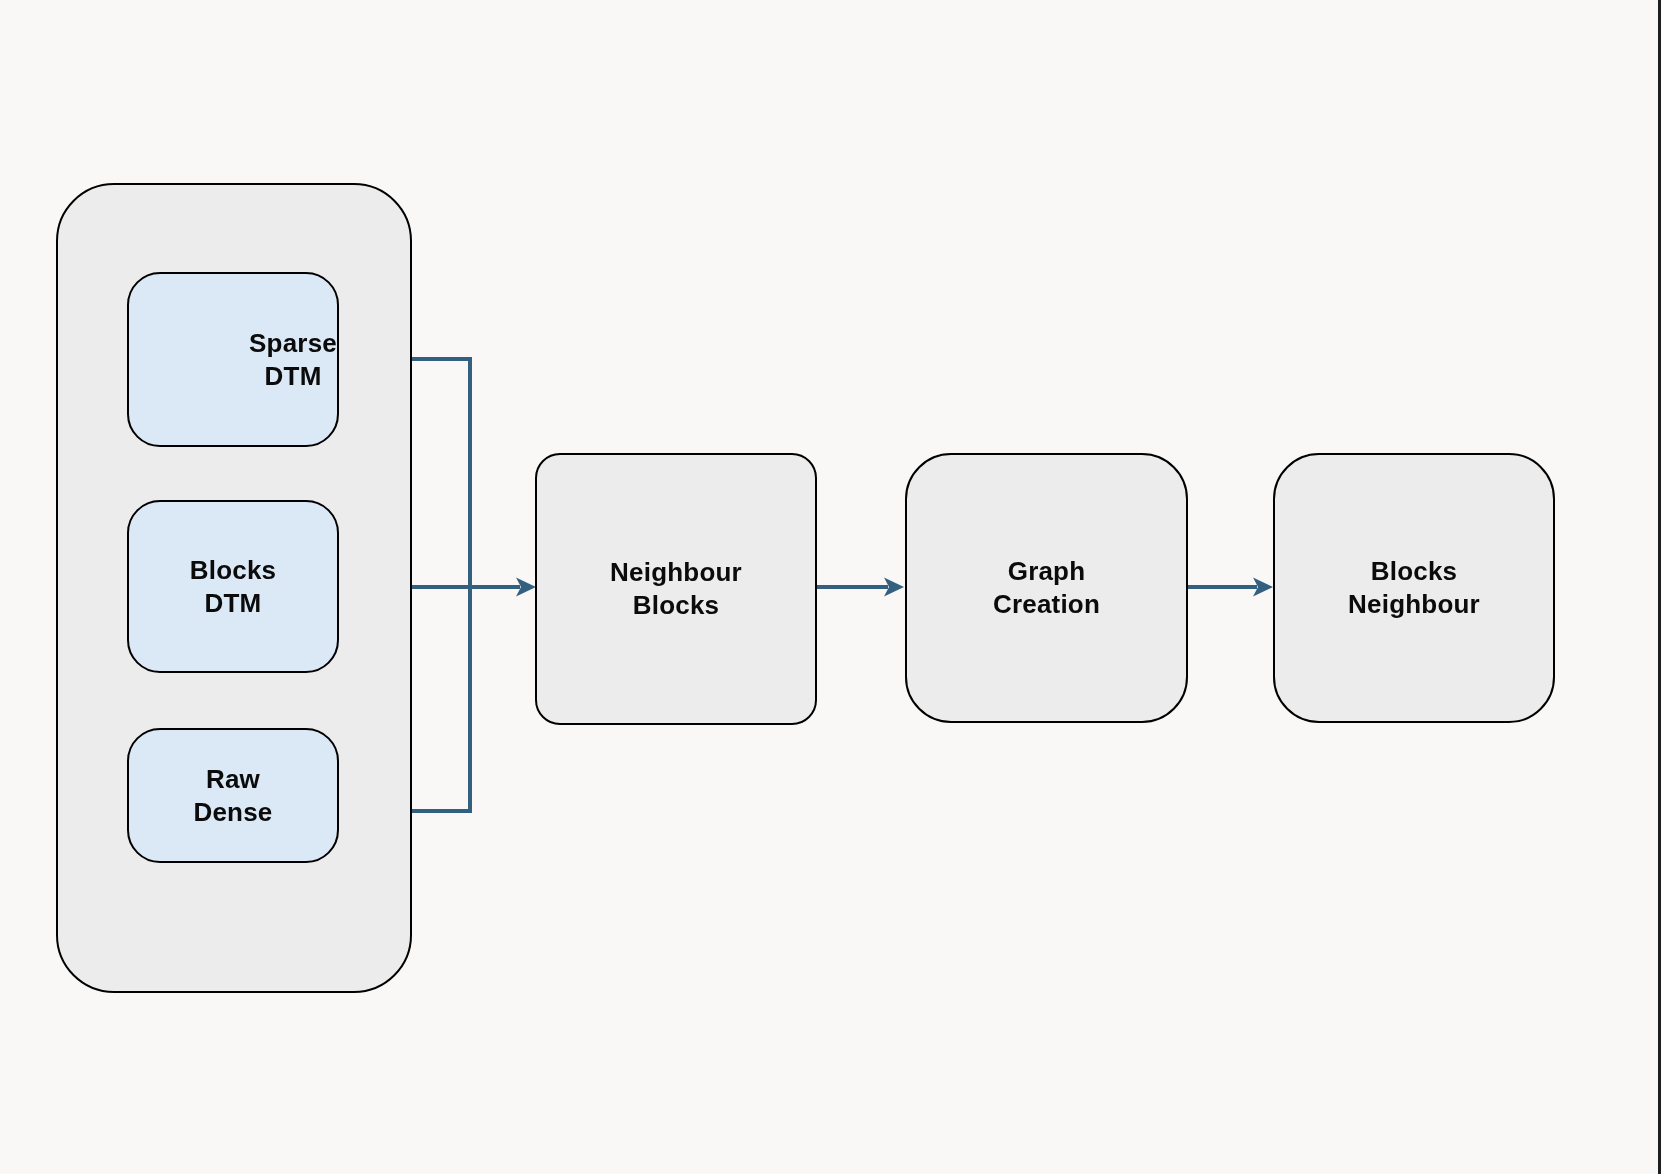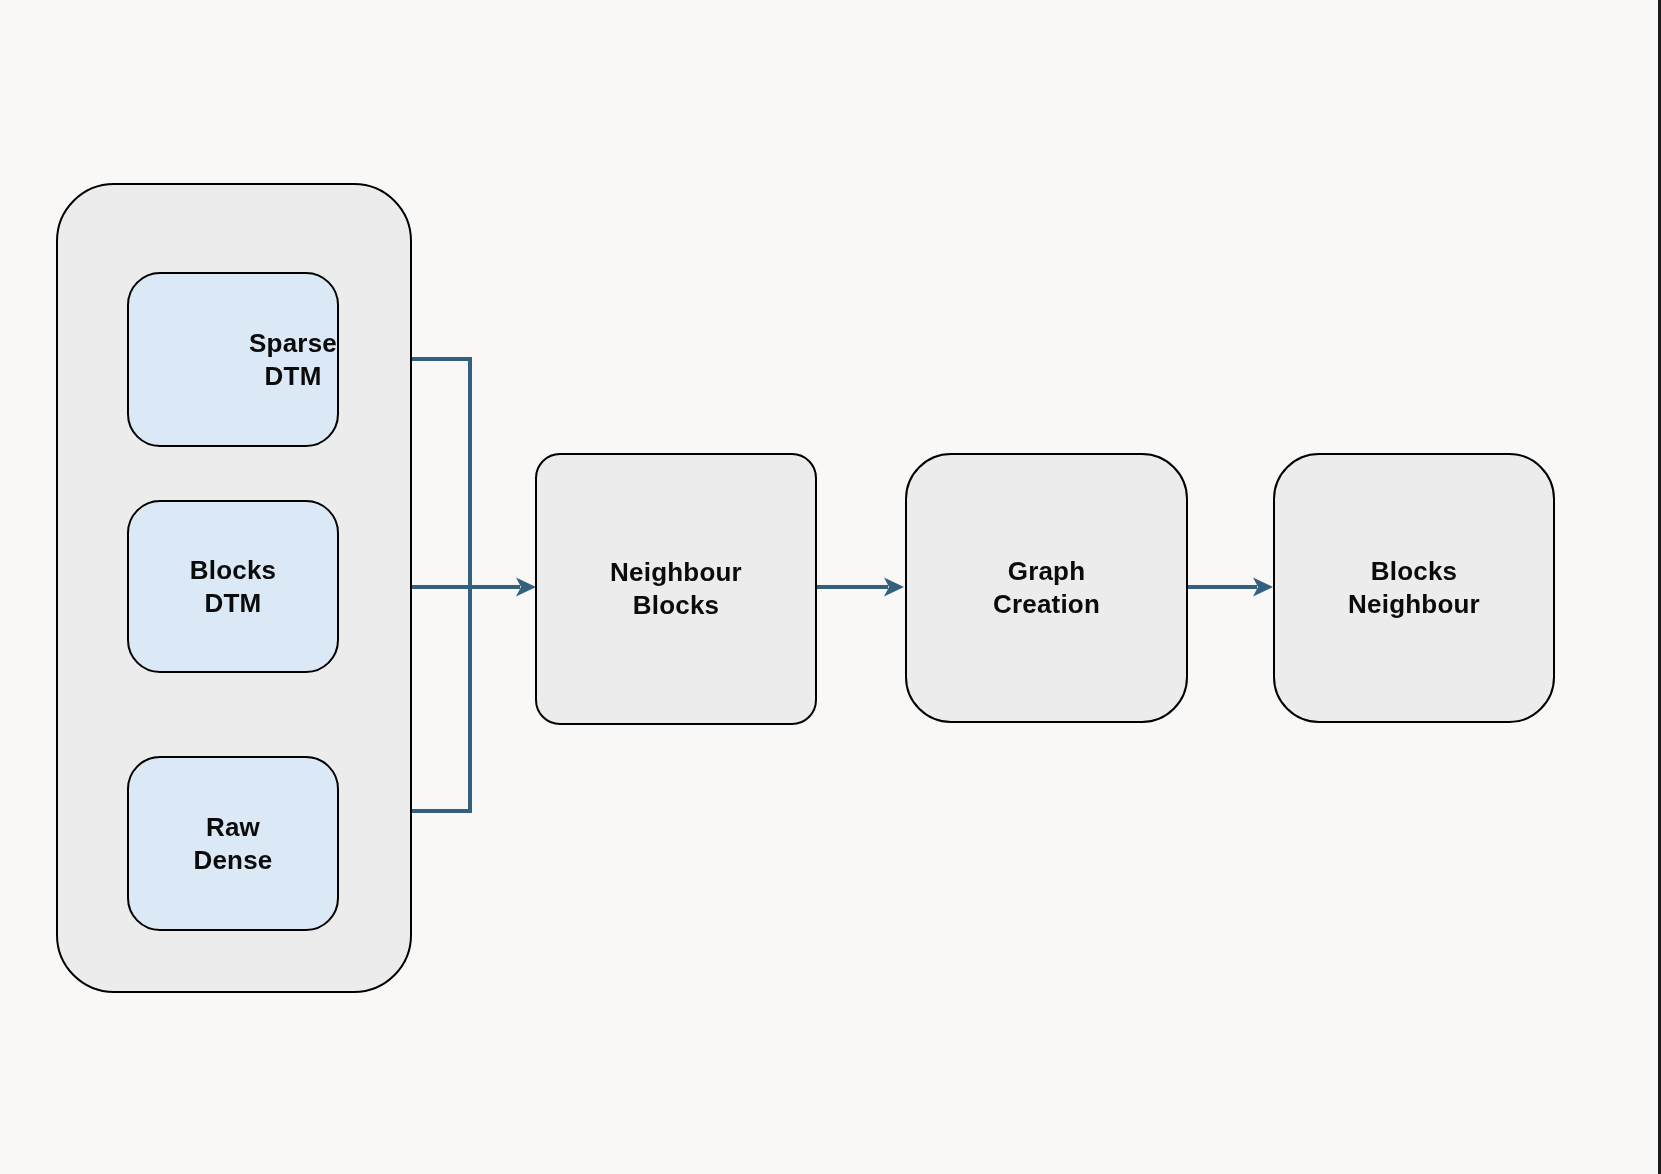--- a/index.html
+++ b/index.html
@@ -96,21 +96,21 @@
     </div>
   </div>
 
   <div class="node input-node" style="left:127px; top:500px; width:212px; height:173px;">
     <div class="label">
       <span>Blocks</span><br>
       <span>DTM</span>
     </div>
   </div>
 
-  <div class="node input-node" style="left:127px; top:756px; width:212px; height:175px;">
+  <div class="node input-node" style="left:127px; top:728px; width:212px; height:135px;">
     <div class="label">
       <span>Raw</span><br>
       <span>Dense</span>
     </div>
   </div>
 
   <div class="node process-node" style="left:535px; top:453px; width:282px; height:272px;border-radius:25px;">
     <div class="label">
       <span>Neighbour</span><br>
       <span>Blocks</span>

